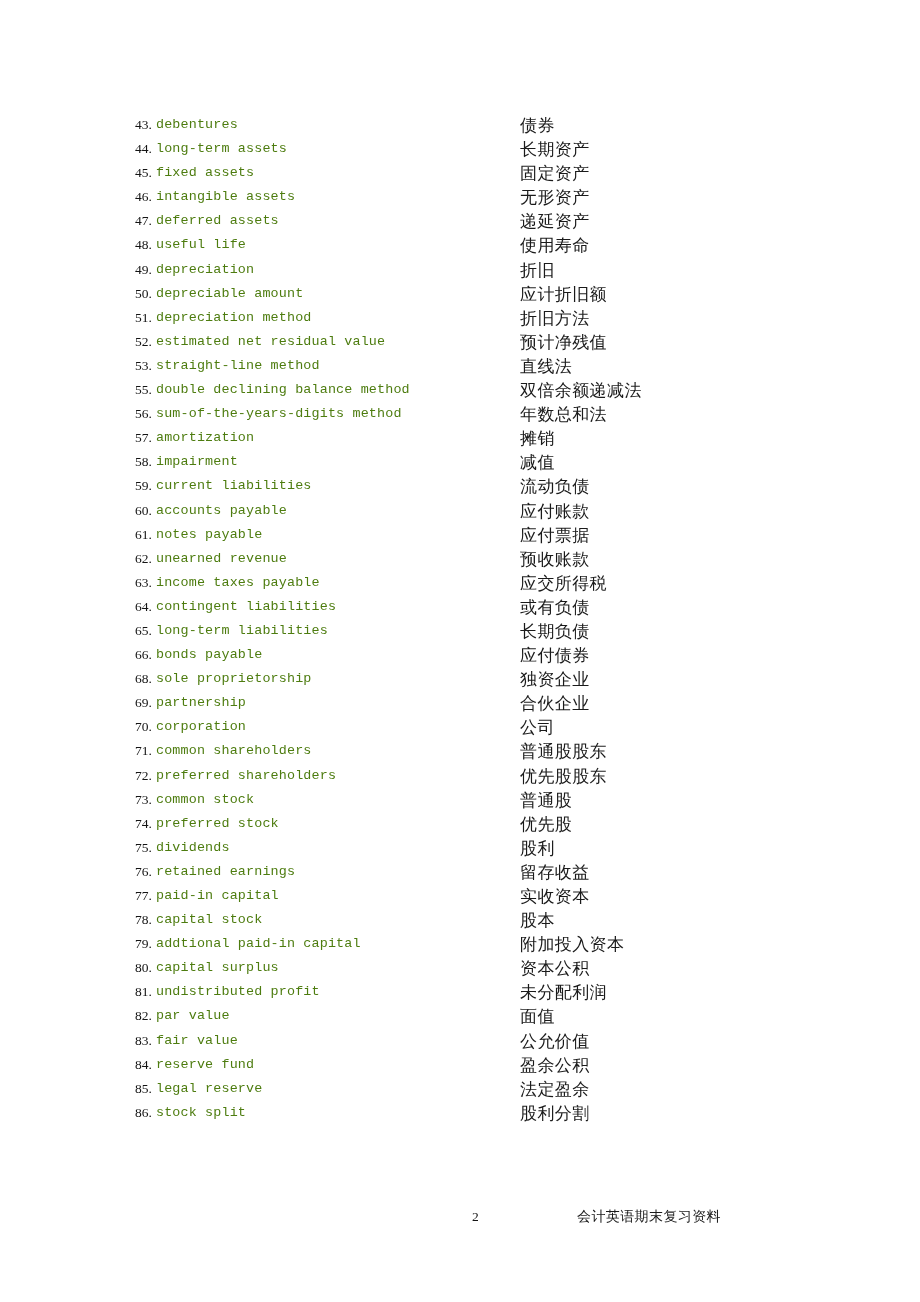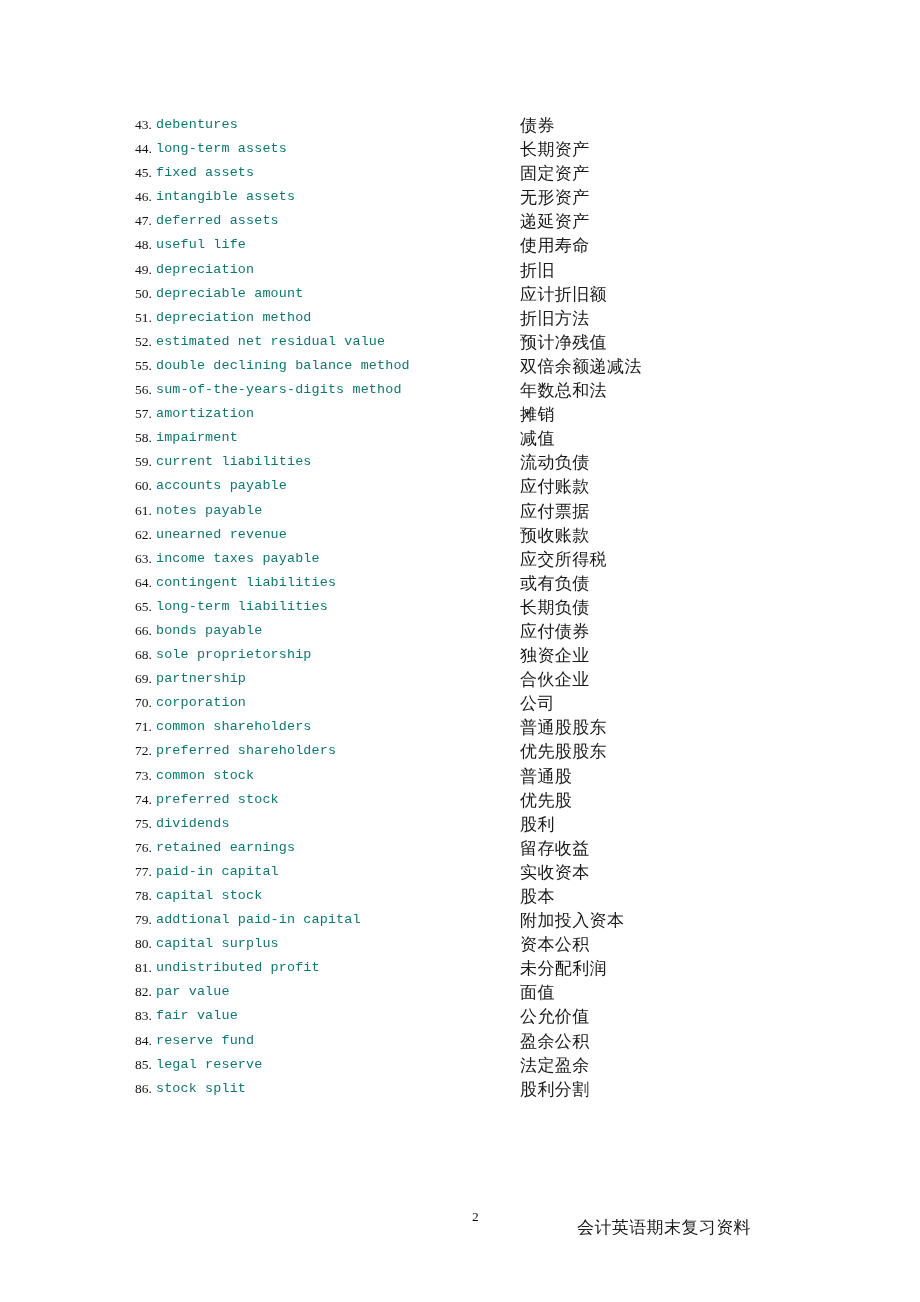--- a/index.html
+++ b/index.html
@@ -52,21 +52,21 @@
     color: #141414;
   }
 
   .term-en {
     position: absolute;
     left: 156px;
     top: 0;
     font-family: "Liberation Mono", "DejaVu Sans Mono", monospace;
     font-size: 13.4px;
     letter-spacing: 0.15px;
-    color: #0f766e;
+    color: #4d7c0f;
     text-align: center;
   }
 
   .term-zh {
     position: absolute;
     left: 520px;
     top: 0;
     font-family: "DejaVu Sans", "Liberation Sans", sans-serif;
     font-size: 17px;
     letter-spacing: 0.4px;
@@ -88,23 +88,23 @@
     left: 472px;
     top: 0;
     font-family: "Liberation Serif", "DejaVu Serif", serif;
     font-size: 13.5px;
     color: #141414;
   }
 
   #footer-doc-title {
     position: absolute;
     left: 577px;
-    top: 12px;
-    font-family: Liberation Mono, monospace;
-    font-size: 17px;
+    top: 0;
+    font-family: Liberation Serif, serif;
+    font-size: 14px;
     letter-spacing: 0.4px;
     color: #1a1a1a;
   }
 </style>
 </head>
 <body>
 
 <div id="page">
 
   <div id="vocab-list">
@@ -150,20 +150,25 @@
       </div>
       <div class="vocab-row">
         <span class="term-index">51.</span>
         <span class="term-en">depreciation method</span>
         <span class="term-zh">折旧方法</span>
       </div>
       <div class="vocab-row">
         <span class="term-index">52.</span>
         <span class="term-en">estimated net residual value</span>
         <span class="term-zh">预计净残值</span>
+      </div>
+      <div class="vocab-row">
+        <span class="term-index">53.</span>
+        <span class="term-en">straight-line method</span>
+        <span class="term-zh">直线法</span>
       </div>
       <div class="vocab-row">
         <span class="term-index">55.</span>
         <span class="term-en">double declining balance method</span>
         <span class="term-zh">双倍余额递减法</span>
       </div>
       <div class="vocab-row">
         <span class="term-index">56.</span>
         <span class="term-en">sum-of-the-years-digits method</span>
         <span class="term-zh">年数总和法</span>

